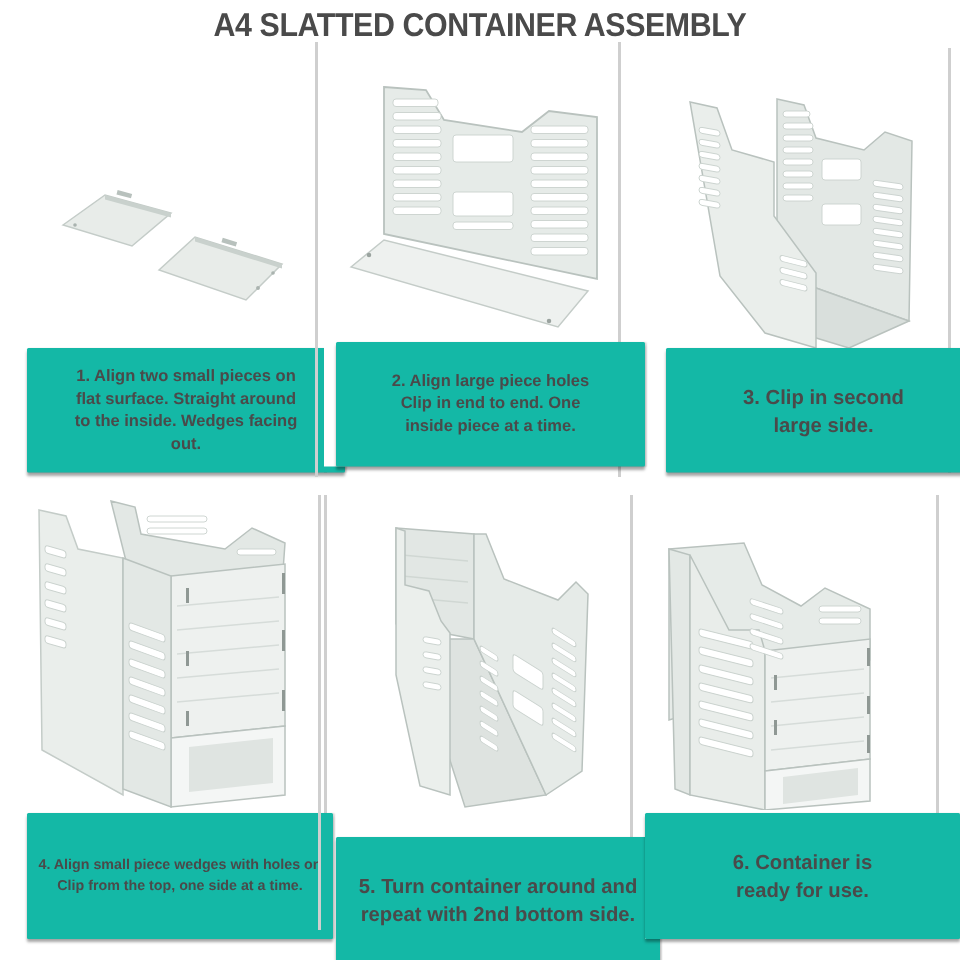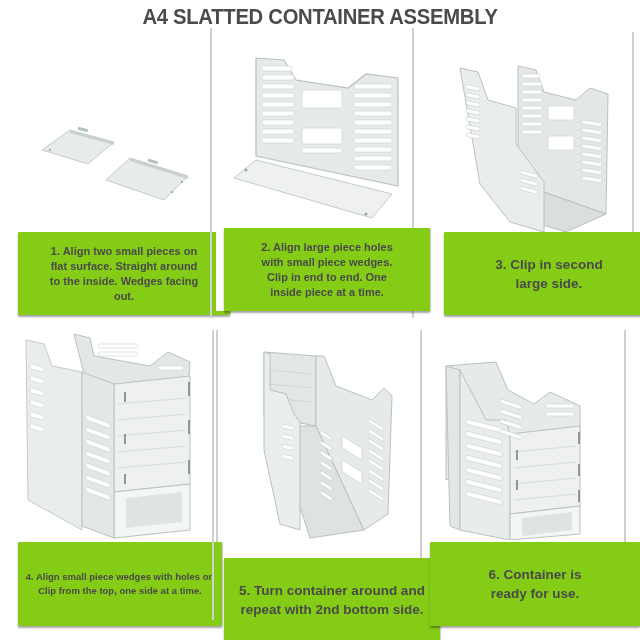--- a/index.html
+++ b/index.html
@@ -5,21 +5,21 @@
   html, body { margin: 0; padding: 0; background: #ffffff; }
   body { width: 640px; height: 640px; position: relative; overflow: hidden;
          font-family: "Liberation Sans", "DejaVu Sans", sans-serif; color: #444; }
   .title { position: absolute; left: 0; top: 4px; width: 640px; text-align: center;
            font-family: "Liberation Sans", sans-serif; font-weight: bold; font-size: 22px;
            letter-spacing: -0.3px; color: #4a4a4a; transform: scaleX(0.92); transform-origin: center; }
   .panel { position: absolute; width: 196px; background: #fff; }
   .panel .vline { position: absolute; top: 0; right: 0; width: 2px; background: #cfcfcf; }
   .panel .photo { position: absolute; left: 0; top: 0; width: 196px; }
   .panel .photo svg { display: block; }
-  .caption { position: absolute; left: 0; background: #84cc16; border-radius: 1px;
+  .caption { position: absolute; left: 0; background: #14b8a6; border-radius: 1px;
              box-shadow: 0 2px 2px rgba(0,0,0,0.35), 1px 0 1px rgba(0,0,0,0.12);
              display: flex; align-items: center; justify-content: center; text-align: center;
              font-weight: bold; color: #4a4a4a; }
   .caption span { display: block; }
   .cap-med { font-size: 11px; line-height: 15px; padding: 0 8px; }
   .cap-large { font-size: 13.5px; line-height: 19px; padding: 0 10px; }
   .cap-tiny { font-size: 9.5px; line-height: 14px; padding: 0 4px; }
 </style>
 </head>
 <body>
@@ -89,21 +89,20 @@
         <rect x="138" y="110" width="38" height="5" rx="2"></rect>
         <rect x="138" y="119" width="38" height="5" rx="2"></rect>
         <rect x="138" y="128" width="38" height="5" rx="2"></rect>
         <rect x="138" y="137" width="38" height="5" rx="2"></rect>
       </g>
     </svg>
   </div>
   <div class="caption cap-med" style="left:8px; top:200px; width:190px; height:83px;">
     <div>
       <span>2. Align large piece holes</span>
-      <span>with small piece wedges.</span>
       <span>Clip in end to end. One</span>
       <span>inside piece at a time.</span>
     </div>
   </div>
 </div>
 
 <div class="panel" style="left:440px; top:32px; height:283px;">
   <div class="vline" style="right:2px; height:283px;"></div>
   <div class="photo" style="height:200px;">
     <svg width="196" height="200" viewBox="0 0 196 200">

